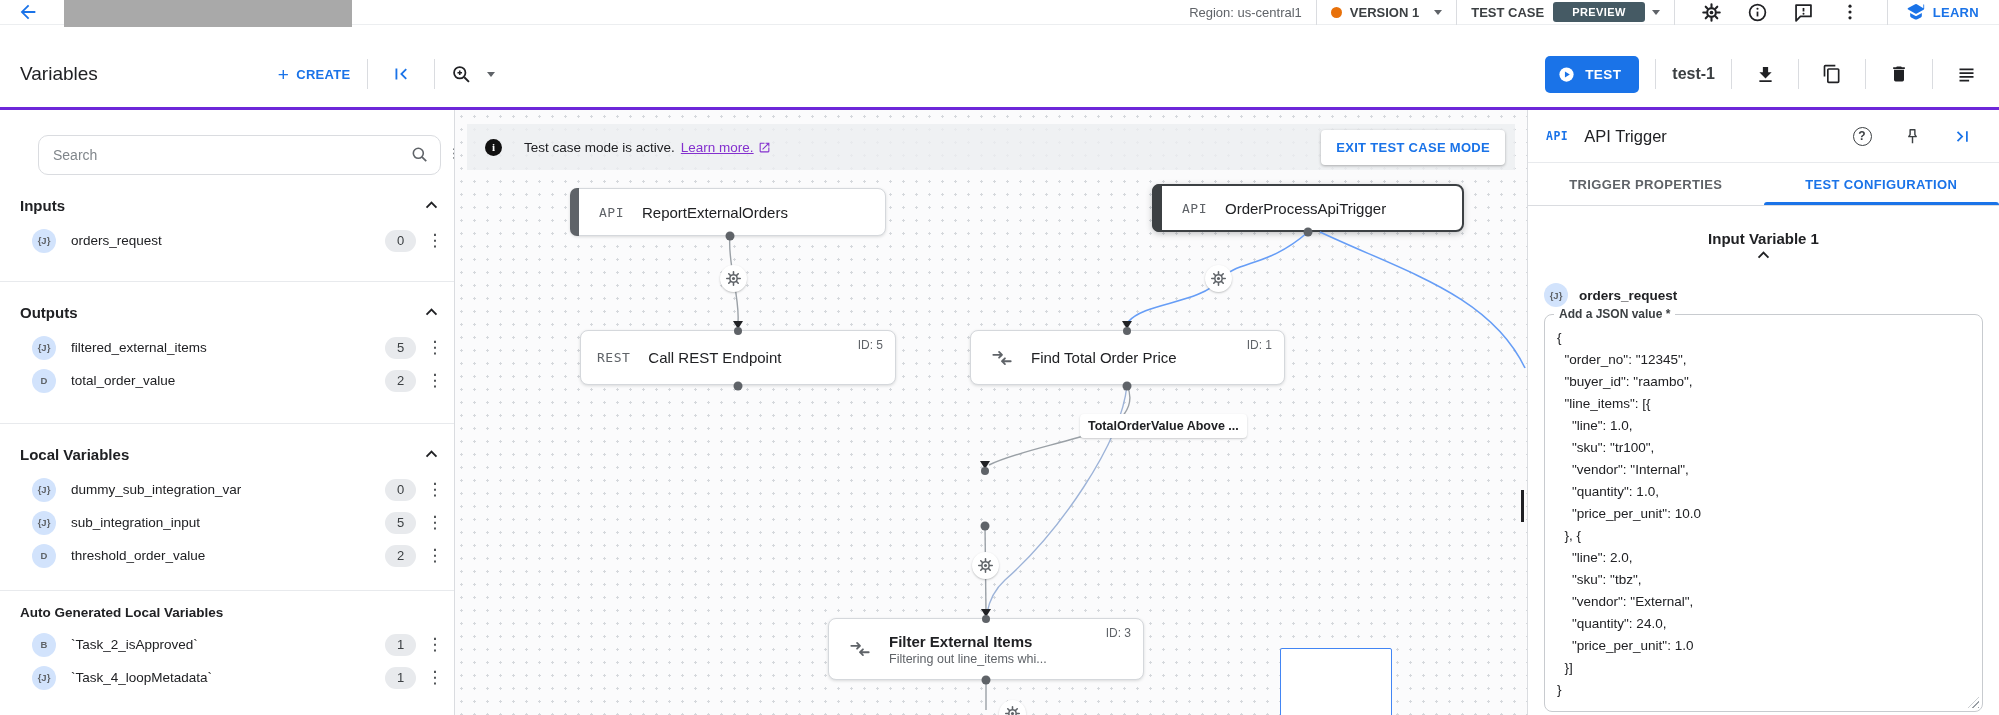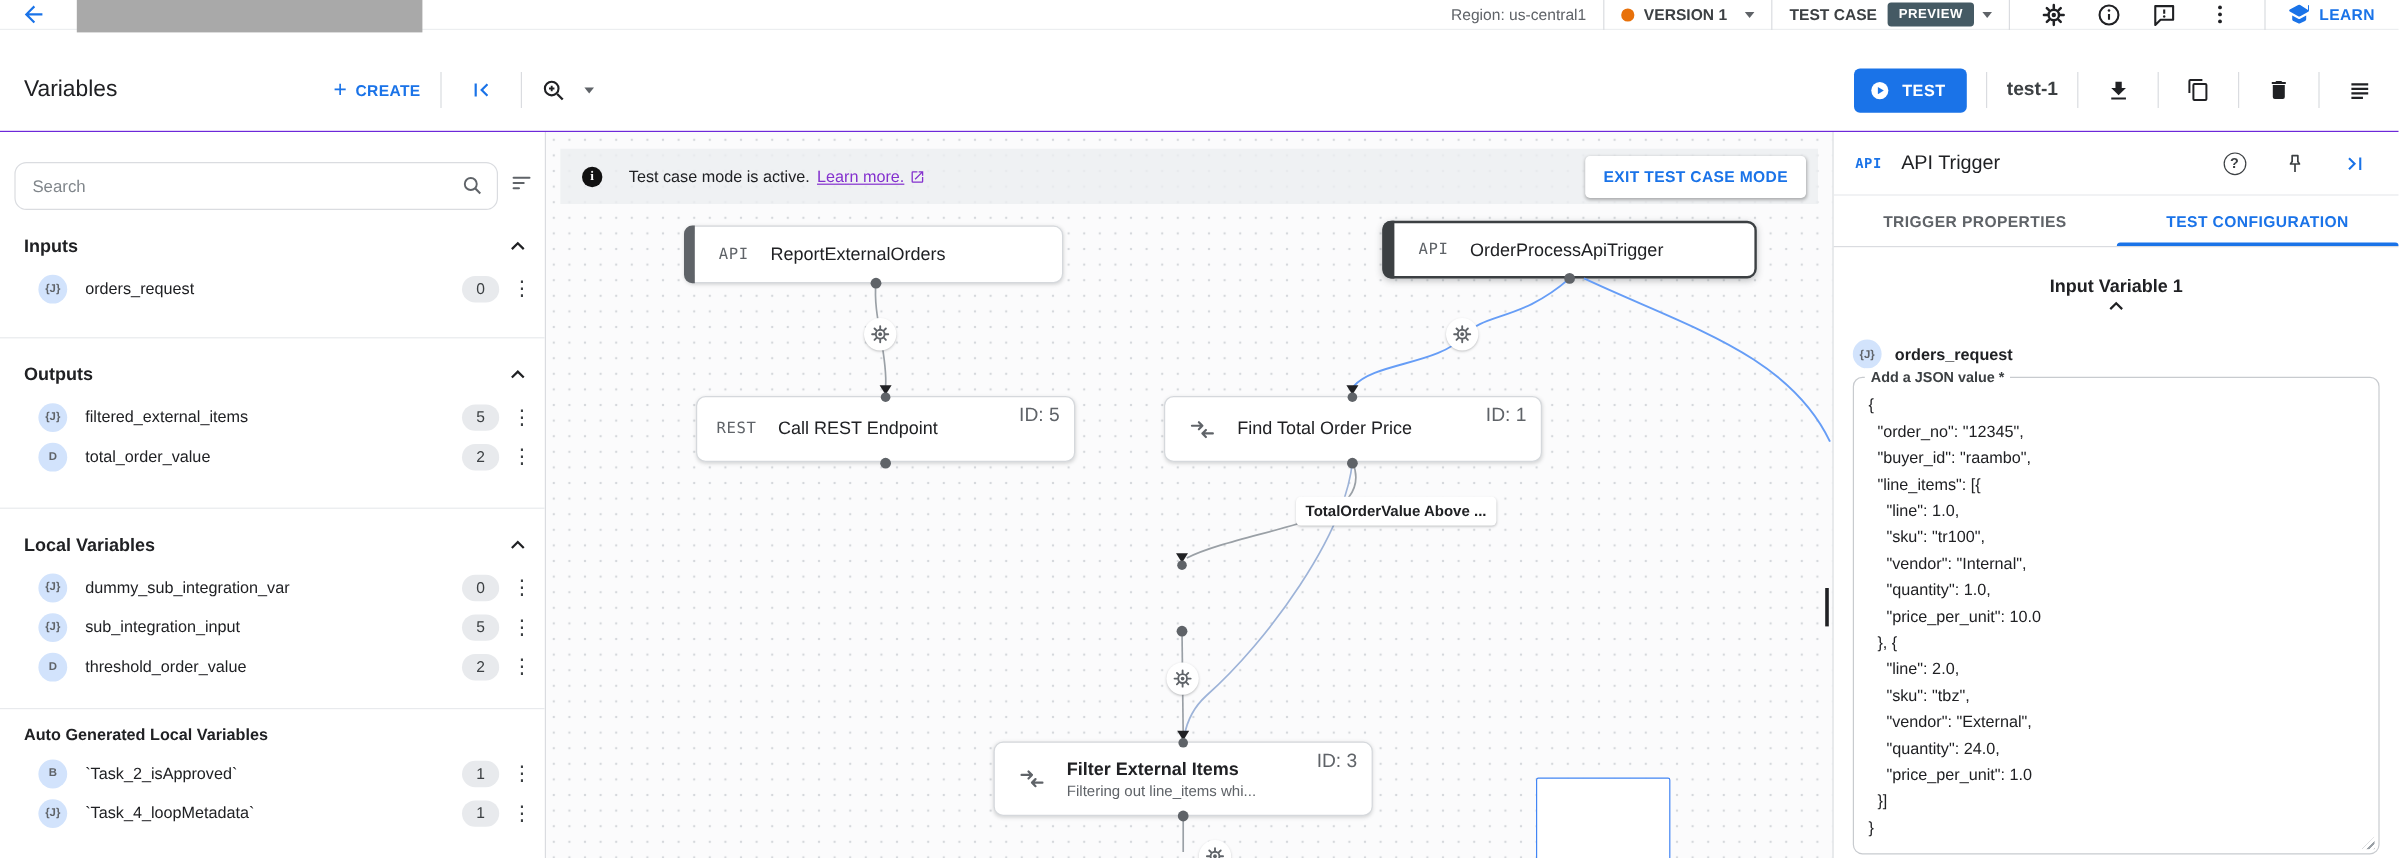--- a/index.html
+++ b/index.html
@@ -13,44 +13,44 @@
   .appbar .back { margin-left:14px; width:28px; height:28px; display:flex; align-items:center; justify-content:center; cursor:pointer; }
   .redacted { margin-left:22px; width:288px; height:29px; background:#a9a9a9; }
   .appbar .right { margin-left:auto; display:flex; align-items:center; height:100%; }
   .vdiv { width:1px; height:26px; background:#dadce0; margin:0 14px; }
   .region { font-size:13px; color:#5f6368; }
   .versionbox { display:flex; align-items:center; gap:8px; font-size:13px; font-weight:700; color:#3c4043; cursor:pointer; }
   .dot-orange { width:11px; height:11px; border-radius:50%; background:#e8710a; }
   .caret { width:0; height:0; border-left:4.5px solid transparent; border-right:4.5px solid transparent; border-top:5px solid #5f6368; margin-left:7px; }
   .testcasebox { display:flex; align-items:center; font-size:13px; font-weight:700; color:#3c4043; cursor:pointer; }
   .badge-preview { background:#455a64; color:#fff; font-size:11px; font-weight:700; letter-spacing:.4px;
-                   border-radius:3px; padding:4px 9px; margin-left:9px;text-align:right; }
+                   border-radius:3px; padding:4px 19px; margin-left:9px;text-align:right; }
   .iconbtn { width:34px; height:34px; display:flex; align-items:center; justify-content:center; cursor:pointer; margin:0 6px; }
   .learn { display:flex; align-items:center; gap:7px; color:#1a73e8; font-size:13px; font-weight:700; letter-spacing:.3px; margin:0 20px 0 4px; cursor:pointer; }
 
   
   .toolbar { position:absolute; left:0; top:41px; width:1999px; height:69px; background:#fff;
-             border-bottom:1px solid #6d28d9; display:flex; align-items:center; }
+             border-bottom:3px solid #6d28d9; display:flex; align-items:center; }
   .tb-title { font-size:19px; color:#202124; margin-left:20px; }
   .createbtn { display:flex; align-items:center; gap:7px; color:#1a73e8; font-size:13px; font-weight:700; letter-spacing:.3px; margin-left:180px; cursor:pointer; }
   .createbtn .plus { font-size:19px; font-weight:400; line-height:1; }
   .tb-div { width:1px; height:30px; background:#dadce0; margin:0 16px; }
   .zoomctl { display:flex; align-items:center; gap:8px; cursor:pointer; }
   .tb-right { margin-left:auto; display:flex; align-items:center; margin-right:16px; }
   .testbtn { display:flex; align-items:center; gap:9px; background:#1a73e8; color:#fff; font-size:13.5px; font-weight:700;
              letter-spacing:.4px; border:none; border-radius:5px; padding:9px 18px 9px 12px; cursor:pointer; }
   .testname { font-size:16px; font-weight:700; color:#3c4043; }
 
   
   .sidebar { position:absolute; left:0; top:110px; width:455px; height:605px; background:#fff;
              border-right:1px solid #dadce0; overflow:hidden; }
   .searchrow { display:flex; align-items:center; margin:25px 12px 0 12px; }
   .searchbox { flex:1; position:relative; }
   .searchbox input { width:403px; height:40px; border:1px solid #dadce0; border-radius:10px; padding:0 40px 0 14px;
-                     font-size:14px; color:#6d28d9; font-family:"Liberation Sans", sans-serif; outline:none; }
+                     font-size:14px; color:#6d28d9; font-family:"Liberation Sans", sans-serif; outline:none;margin-left:26px; }
   .searchbox input::placeholder { color:#80868b; }
   .searchbox .mag { position:absolute; right:12px; top:10px; }
   .sorticon { margin-left:10px; cursor:pointer; }
   .sec-header { display:flex; align-items:center; justify-content:space-between; padding:0 14px 0 20px; margin-top:22px; }
   .sec-title { font-size:15px; font-weight:700; color:#202124; }
   .sec-title.small { font-size:13.5px; }
   .chev { cursor:pointer; display:flex; }
   .vrow { display:flex; align-items:center; height:33px; padding:0 10px 0 32px; }
   .typeicon { width:24px; height:24px; border-radius:50%; background:#d2e3fc; color:#5f6368; font-size:9.5px; font-weight:700;
               display:flex; align-items:center; justify-content:center; flex:0 0 auto; }
@@ -75,21 +75,21 @@
 
   svg.edges { position:absolute; left:0; top:0; z-index:5; pointer-events:none; }
 
   .node { position:absolute; background:#fff; border:1px solid #d5d8dc; border-radius:8px;
           box-shadow:0 1px 3px rgba(60,64,67,.18); display:flex; align-items:center; padding:0 14px; z-index:3; cursor:pointer; }
   .node .leftbar { position:absolute; left:-1px; top:-1px; bottom:-1px; width:9px; background:#5f6368; border-radius:7px 0 0 7px; }
   .node.selected { border:2px solid #3c4043; box-shadow:0 2px 6px rgba(60,64,67,.3); }
   .node.selected .leftbar { width:10px; background:#3c4043; left:-2px; top:-2px; bottom:-2px; }
   .node .typelabel { font-family:"DejaVu Sans Mono", monospace; font-size:13px; color:#5f6368; letter-spacing:.5px; margin:0 18px 0 14px; }
   .node .ntitle { font-size:15px; color:#202124; }
-  .node .nid { position:absolute; top:7px; right:12px; font-size:16px; color:#5f6368;margin-left:47px; }
+  .node .nid { position:absolute; top:7px; right:12px; font-size:12px; color:#5f6368;margin-left:47px; }
   .node .nicon { margin:0 18px 0 6px; display:flex; }
   .node .ncol { display:flex; flex-direction:column; gap:2px; }
   .node .nsub { font-size:12.5px; color:#5f6368; }
 
   .edgelabel { position:absolute; background:#fff; border-radius:4px; box-shadow:0 1px 2px rgba(60,64,67,.25);
                font-size:12.5px; font-weight:700; color:#202124; padding:5px 8px; z-index:6; }
   .gear { position:absolute; width:27px; height:27px; border-radius:50%; background:#fff; box-shadow:0 1px 2px rgba(60,64,67,.3);
           display:flex; align-items:center; justify-content:center; z-index:6; cursor:pointer; }
   .bluebox { position:absolute; background:#fff; border:1.5px solid #4285f4; border-radius:2px; z-index:4; }
 

